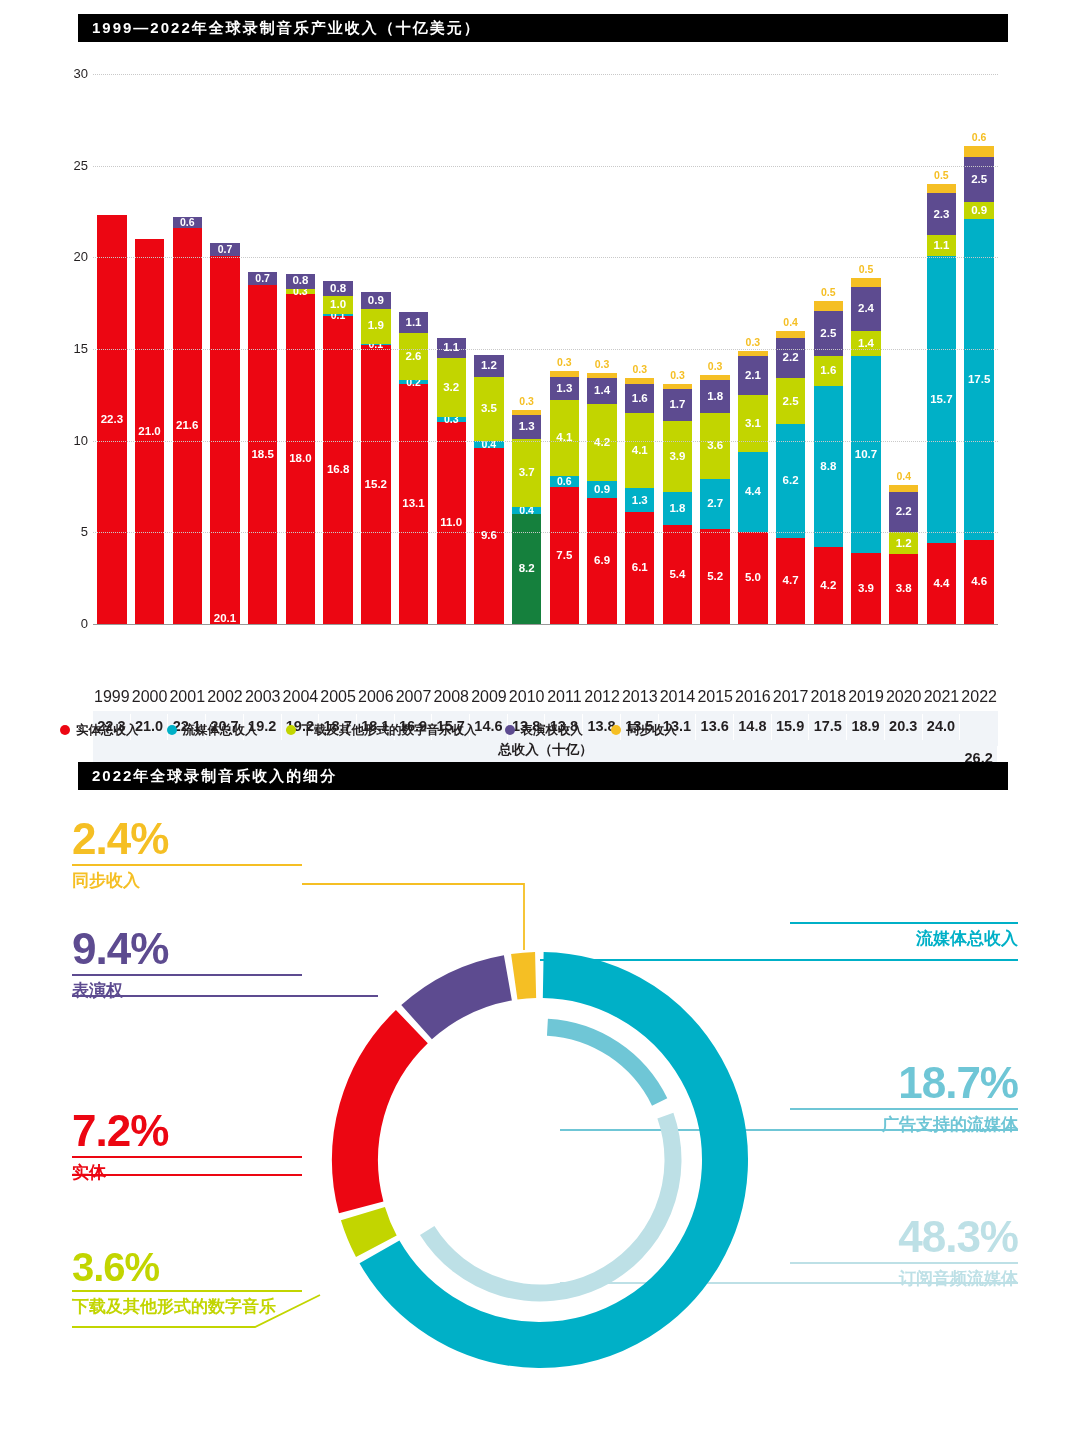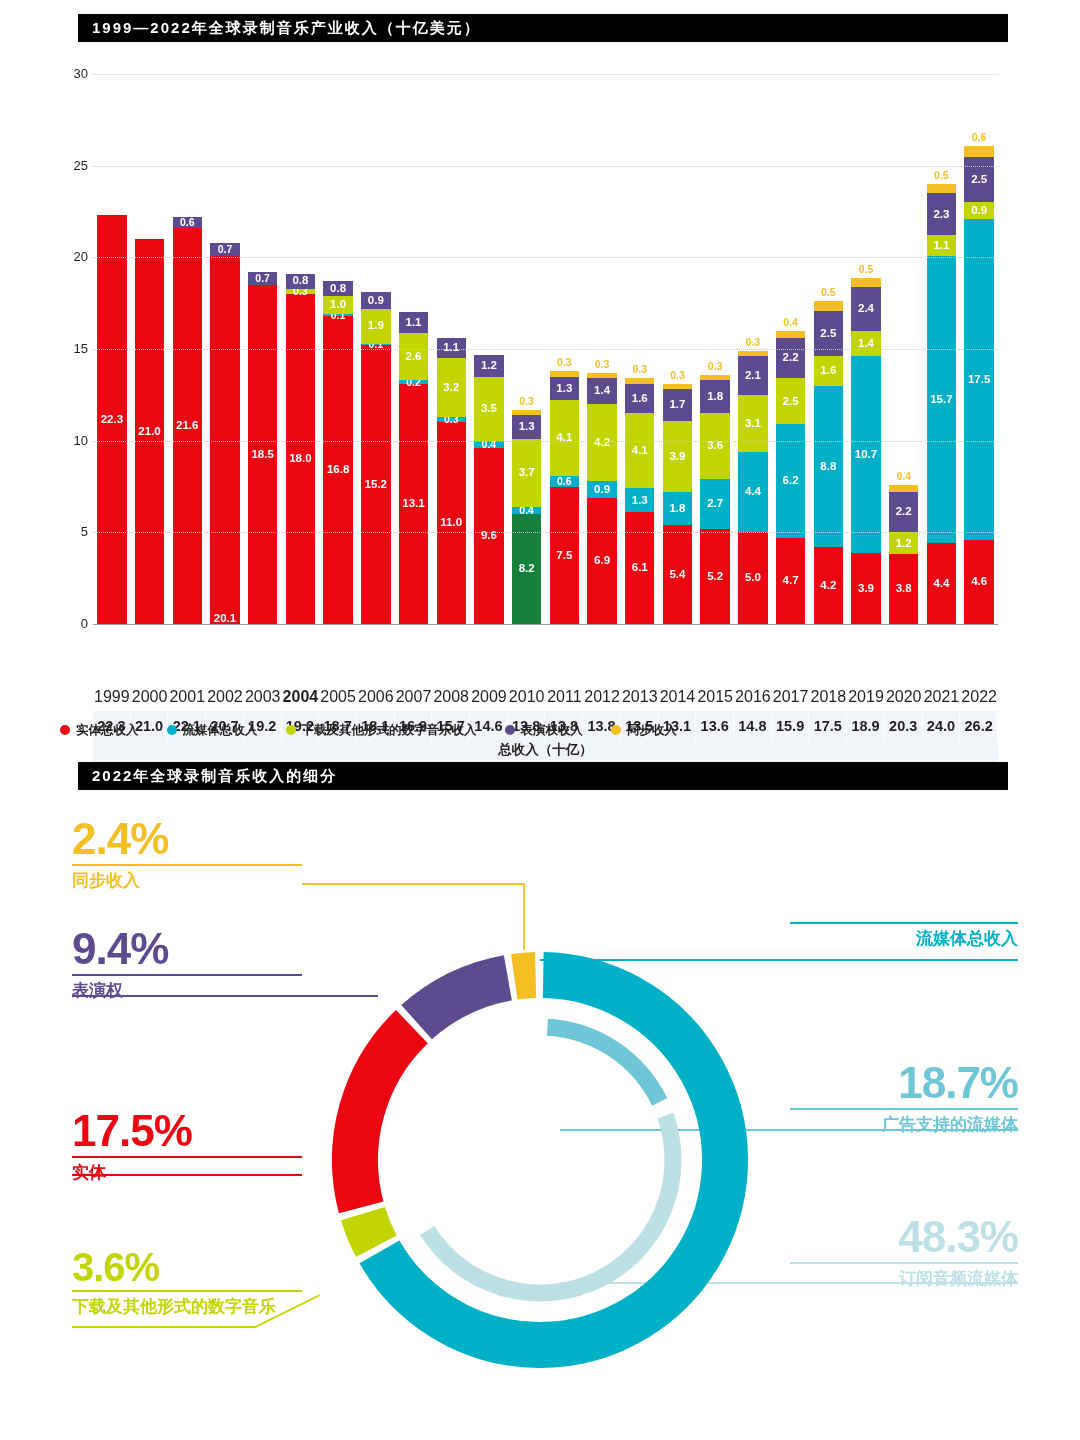--- a/index.html
+++ b/index.html
@@ -474,21 +474,21 @@
         <div class="gridline" style="top: 91.6667px;"></div>
         <div class="gridline" style="top: 0px;"></div>
       </div>
     <div class="axisline"></div>
     <div id="yearrow">
         <div class="yearlbl" style="left: 0px; width: 37.7083px;">1999</div>
         <div class="yearlbl" style="left: 37.7083px; width: 37.7083px;">2000</div>
         <div class="yearlbl" style="left: 75.4167px; width: 37.7083px;">2001</div>
         <div class="yearlbl" style="left: 113.125px; width: 37.7083px;">2002</div>
         <div class="yearlbl" style="left: 150.833px; width: 37.7083px;">2003</div>
-        <div class="yearlbl" style="left: 188.542px; width: 37.7083px; font-weight: bold;">2004</div>
+        <div class="yearlbl" style="left: 188.542px; width: 37.7083px;">2004</div>
         <div class="yearlbl" style="left: 226.25px; width: 37.7083px;">2005</div>
         <div class="yearlbl" style="left: 263.958px; width: 37.7083px;">2006</div>
         <div class="yearlbl" style="left: 301.667px; width: 37.7083px;">2007</div>
         <div class="yearlbl" style="left: 339.375px; width: 37.7083px;">2008</div>
         <div class="yearlbl" style="left: 377.083px; width: 37.7083px;">2009</div>
         <div class="yearlbl" style="left: 414.792px; width: 37.7083px;">2010</div>
         <div class="yearlbl" style="left: 452.5px; width: 37.7083px;">2011</div>
         <div class="yearlbl" style="left: 490.208px; width: 37.7083px;">2012</div>
         <div class="yearlbl" style="left: 527.917px; width: 37.7083px;">2013</div>
         <div class="yearlbl" style="left: 565.625px; width: 37.7083px;">2014</div>
@@ -519,21 +519,21 @@
         <div class="totalcell" style="left: 490.208px; width: 37.7083px;">13.8</div>
         <div class="totalcell" style="left: 527.917px; width: 37.7083px;">13.5</div>
         <div class="totalcell" style="left: 565.625px; width: 37.7083px;">13.1</div>
         <div class="totalcell" style="left: 603.333px; width: 37.7083px;">13.6</div>
         <div class="totalcell" style="left: 641.042px; width: 37.7083px;">14.8</div>
         <div class="totalcell" style="left: 678.75px; width: 37.7083px;">15.9</div>
         <div class="totalcell" style="left: 716.458px; width: 37.7083px;">17.5</div>
         <div class="totalcell" style="left: 754.167px; width: 37.7083px;">18.9</div>
         <div class="totalcell" style="left: 791.875px; width: 37.7083px;">20.3</div>
         <div class="totalcell" style="left: 829.583px; width: 37.7083px;">24.0</div>
-        <div class="totalcell" style="left: 867.292px; width: 37.7083px;">26.2</div>
+        <div class="totalcell" style="left: 867.292px; width: 37.7083px; margin-top: 32px;">26.2</div>
       </div>
   </div>
 
   <div id="legend">
       <div class="legitem">
         <span class="dot" style="background: rgb(236, 6, 18);"></span>
         <span>实体总收入</span>
       </div>
       <div class="legitem">
         <span class="dot" style="background: rgb(0, 176, 199);"></span>
@@ -581,21 +581,21 @@
       <div class="clabel t-sync">同步收入</div>
     </div>
 
     <div class="calloutL" id="co-perf" style="left:72px; top:128px; width:230px;">
       <div class="pct t-perf">9.4%</div>
       <div class="rule r-perf"></div>
       <div class="clabel t-perf">表演权</div>
     </div>
 
     <div class="calloutL" id="co-phys" style="left:72px; top:310px; width:230px;">
-      <div class="pct t-phys">17.5%</div>
+      <div class="pct t-phys">7.2%</div>
       <div class="rule r-phys"></div>
       <div class="clabel t-phys">实体</div>
     </div>
 
     <div class="calloutL" id="co-dl" style="left:72px; top:448px; width:230px;">
       <div class="pct t-dl small">3.6%</div>
       <div class="rule r-dl"></div>
       <div class="clabel t-dl">下载及其他形式的数字音乐</div>
     </div>
 

